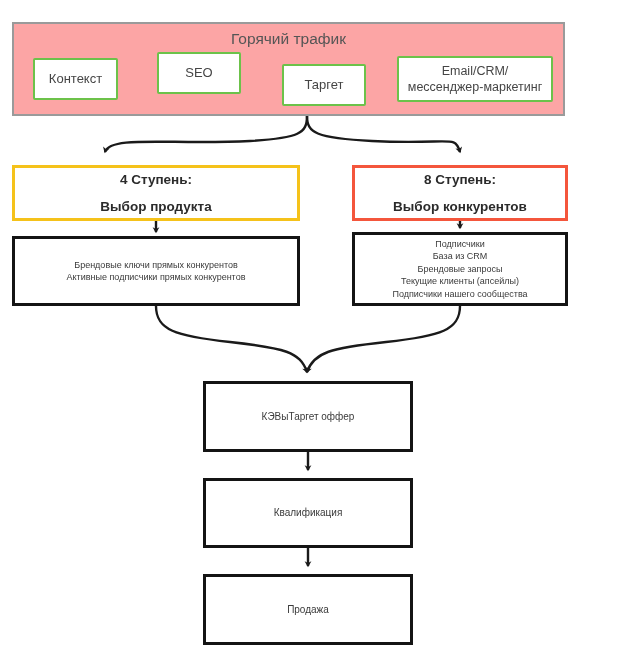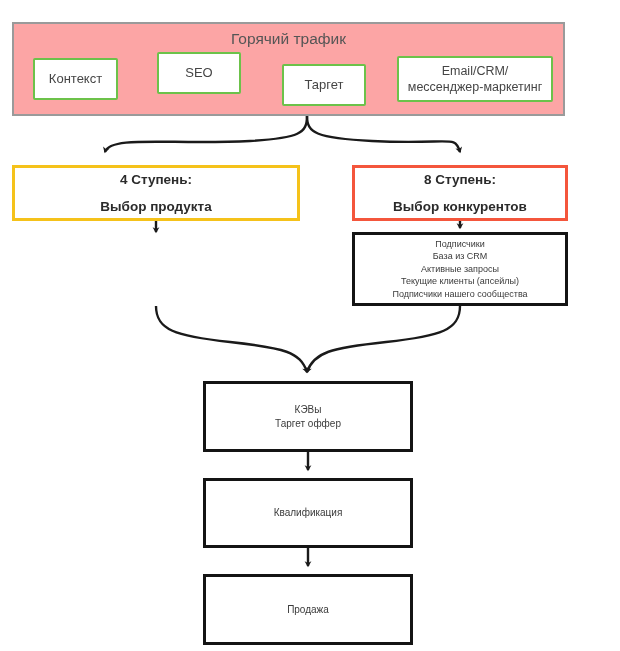--- a/index.html
+++ b/index.html
@@ -117,21 +117,21 @@
 
   
   .flow-box {
     position: absolute;
     left: 203px;
     width: 210px;
     box-sizing: border-box;
     border: 3px solid #141414;
     background: #ffffff;
     display: flex;
-    flex-direction: column;
+    flex-direction: row;
     align-items: center;
     justify-content: center;
     font-size: 10px;
     color: #3a3a3a;
     line-height: 14px;
     text-align: center;
   }
   #flow-kev   { top: 381px; height: 71px; }
   #flow-qual  { top: 478px; height: 70px; }
   #flow-sale  { top: 574px; height: 71px; }
@@ -188,25 +188,29 @@
 
   <div class="stage-box" id="stage-4">
     <span>4 Ступень:</span>
     <span>Выбор продукта</span>
   </div>
   <div class="stage-box" id="stage-5">
     <span>8 Ступень:</span>
     <span>Выбор конкурентов</span>
   </div>
 
+  <div class="kw-box" id="kw-left">
+    <span class="kw-line">Брендовые ключи прямых конкурентов</span>
+    <span class="kw-line">Активные подписчики прямых конкурентов</span>
+  </div>
 
   <div class="kw-box" id="kw-right">
     <span class="kw-line">Подписчики</span>
     <span class="kw-line">База из CRM</span>
-    <span class="kw-line">Активные запросы</span>
+    <span class="kw-line">Брендовые запросы</span>
     <span class="kw-line">Текущие клиенты (апсейлы)</span>
     <span class="kw-line">Подписчики нашего сообщества</span>
   </div>
 
   <div class="flow-box" id="flow-kev">
     <span class="flow-line">КЭВы</span>
     <span class="flow-line">Таргет оффер</span>
   </div>
 
   <div class="flow-box" id="flow-sale">

